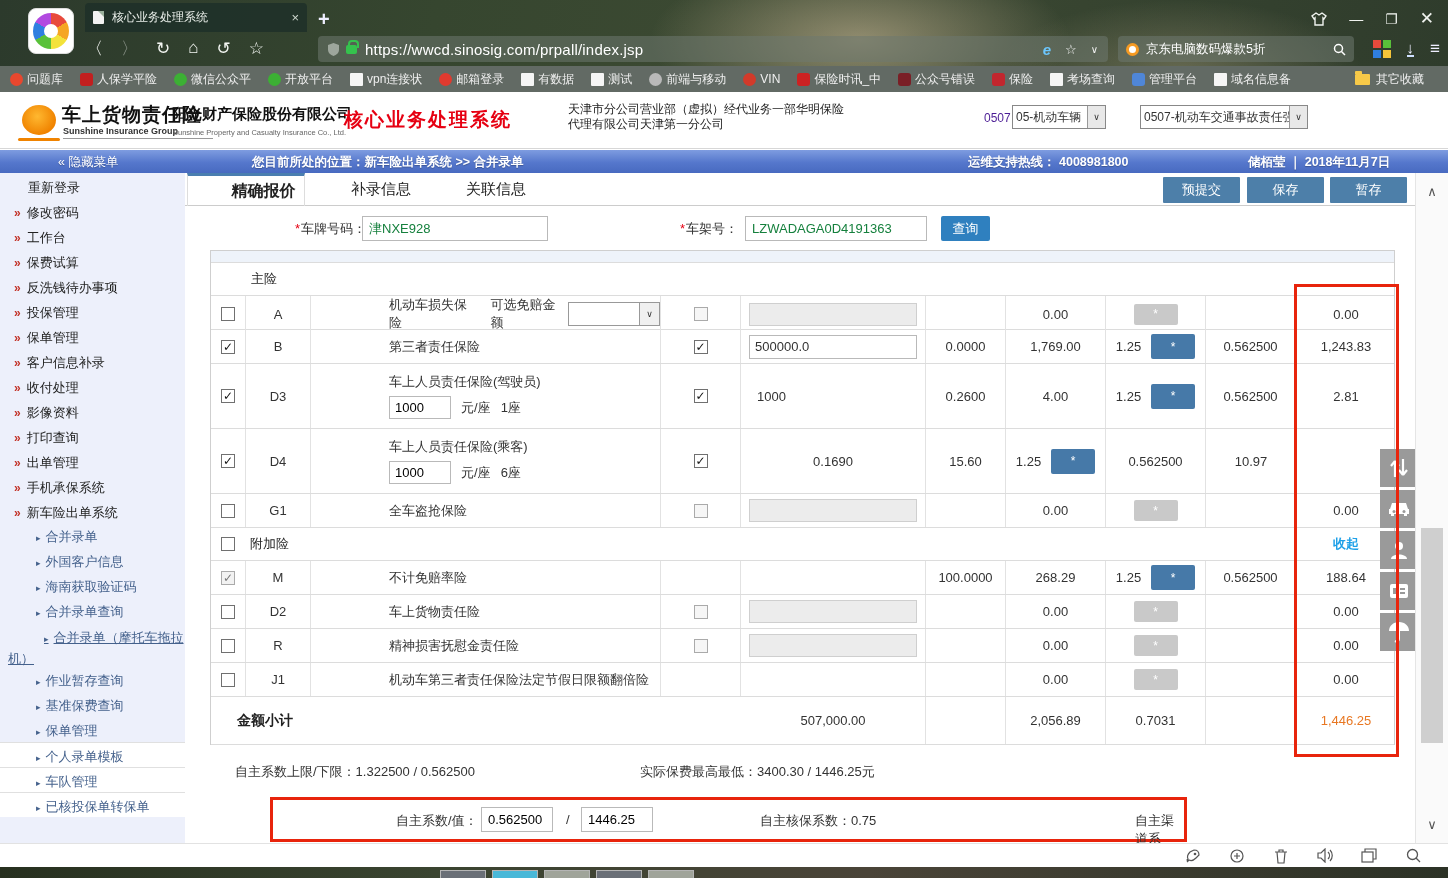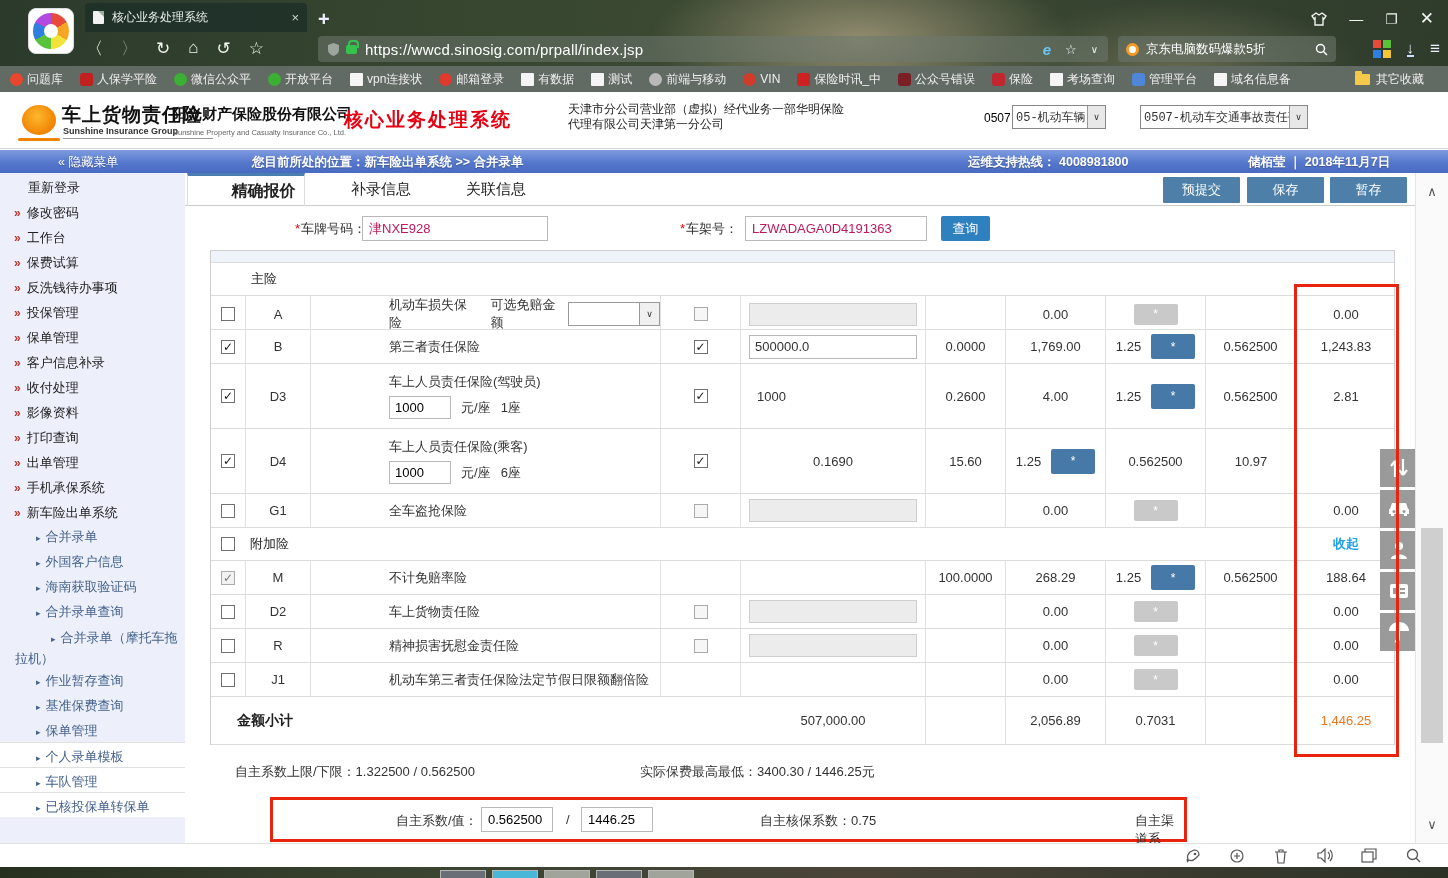--- a/index.html
+++ b/index.html
@@ -30,21 +30,21 @@
   .navrow { position:absolute; left:86px; top:32px; height:32px; display:flex; align-items:center; gap:18px; color:#f2f5f1; font-size:17px; }
   .navrow .dim { opacity:.45; }
   .abar { position:absolute; left:318px; top:36px; width:790px; height:26px; background:rgba(110,120,112,.55);
     border-radius:4px; display:flex; align-items:center; color:#fff; padding:0 10px; }
   .abar .shield { opacity:.6; margin-right:7px; }
   .lock { width:11px; height:9px; background:#35c24d; border-radius:2px; position:relative; margin-right:8px; }
   .lock:before { content:""; position:absolute; left:2px; top:-5px; width:7px; height:6px; border:2px solid #35c24d; border-bottom:none; border-radius:4px 4px 0 0; }
   .abar .url { font-size:15px; letter-spacing:.2px; flex:1; white-space:nowrap; }
   .abar .tail { display:flex; gap:14px; align-items:center; font-size:13px; color:#f2f2f2; }
   .ie { color:#6cc7ff; font-style:italic; font-weight:bold; font-size:15px; }
-  .sbox { position:absolute; left:1118px; top:36px; width:218px; height:26px; background:rgba(110,120,112,.55);
+  .sbox { position:absolute; left:1118px; top:36px; width:236px; height:26px; background:rgba(110,120,112,.55);
     border-radius:4px; display:flex; align-items:center; padding:0 8px; color:#fff; gap:7px; }
   .qring { width:13px; height:13px; border-radius:50%; border:3px solid #f59a23; background:#fff; }
   .sbox .stext { flex:1; font-size:12.5px; white-space:nowrap; overflow:hidden; }
   .chromeicons { position:absolute; right:8px; top:36px; display:flex; gap:16px; align-items:center; height:26px; }
   .squares { display:grid; grid-template-columns:8px 8px; grid-template-rows:8px 8px; gap:2px; }
   .squares i:nth-child(1){background:#e84a3c;} .squares i:nth-child(2){background:#59c13a;}
   .squares i:nth-child(3){background:#2f7fe0;} .squares i:nth-child(4){background:#f5c53a;}
   .dl { color:#eef; font-size:15px; border-bottom:2px solid #cfe0ff; line-height:14px; }
   .burger { color:#eef; font-size:17px; }
 
@@ -63,55 +63,55 @@
   .apphead { position:absolute; left:0; top:92px; width:1448px; height:57px; background:#fff; border-bottom:1px solid #d7d7d7; }
   .sun { position:absolute; left:22px; top:13px; width:34px; height:30px; background:radial-gradient(circle at 45% 38%, #ffb830, #f08300 70%); border-radius:50%; }
   .sunbar { position:absolute; left:18px; top:46px; width:42px; height:3px; background:#f08300; border-radius:2px; }
   .grp { position:absolute; left:62px; top:10px; font-size:19px; font-weight:bold; color:#111; letter-spacing:1px; }
   .grpen { position:absolute; left:63px; top:34px; font-size:9px; font-weight:bold; color:#333; }
   .grpen:after { content:""; display:block; width:150px; height:1px; background:#999; margin-top:2px; }
   .comp { position:absolute; left:172px; top:13px; font-size:15px; font-weight:bold; color:#111; }
   .compen { position:absolute; left:173px; top:36px; font-size:7.5px; color:#666; }
   .systitle { position:absolute; left:344px; top:15px; font-size:19px; font-weight:bold; color:#e60012; letter-spacing:2px; }
   .orgbox { position:absolute; left:568px; top:10px; width:290px; font-size:12px; color:#222; line-height:15px; }
-  .hsel-lbl { position:absolute; left:984px; top:19px; font-size:12px; color:#000000; }
+  .hsel-lbl { position:absolute; left:984px; top:19px; font-size:12px; color:#4c1d95; }
   .hsel { position:absolute; top:13px; height:24px; background:#fff; border:1px solid #888; display:flex; align-items:center; font-size:12px; }
-  .hsel .v { padding:0 3px; white-space:nowrap; overflow:hidden; flex:1;font-family:Liberation Mono, monospace; }
+  .hsel .v { padding:0 3px; white-space:nowrap; overflow:hidden; flex:1; }
   .hsel .arr { width:18px; height:100%; background:#e8e8e8; border-left:1px solid #999; display:flex; align-items:center; justify-content:center; font-size:9px; color:#333; flex:none; }
   #hsel1 { left:1012px; width:94px; }
   #hsel2 { left:1140px; width:168px; }
 
   
   .bluebar { position:absolute; left:0; top:150px; width:1448px; height:23px;
     background:linear-gradient(#7e9ce0,#5577cc 55%,#486ac0); color:#fff; font-size:12.5px; }
   .bluebar .hide { position:absolute; left:58px; top:4px; font-weight:normal; text-shadow:0 1px 1px rgba(0,0,0,.25); }
   .bluebar .loc { position:absolute; left:252px; top:4px; font-weight:bold; text-shadow:0 1px 1px rgba(0,0,0,.25); }
   .bluebar .hot { position:absolute; left:968px; top:4px; font-weight:bold; text-shadow:0 1px 1px rgba(0,0,0,.25); }
   .bluebar .who { position:absolute; left:1248px; top:4px; font-weight:bold; text-shadow:0 1px 1px rgba(0,0,0,.25); }
 
   
   .sidebar { position:absolute; left:0; top:173px; width:185px; height:670px; background:#edf0fb; overflow:hidden; }
   .sbitem { padding:6px 0 6px 14px; font-size:13px; color:#222; height:25px; }
   .sbitem .chev { color:#c23227; font-weight:bold; margin-right:6px; font-size:12px; }
   .sbsub { padding:5px 0 5px 36px; font-size:13px; color:#44618c; height:25px; }
   .sbsub .tri { color:#44618c; font-size:9px; margin-right:5px; }
-  .sbsub.wrap2 { height:44px; padding-left:15px; text-indent:36px; line-height:19px; }
+  .sbsub.wrap2 { height:44px; padding-left:8px; text-indent:36px; line-height:19px;text-decoration:underline; }
   .sbsub.sep { background:#fff; border-top:1px solid #e0e0e0; }
 
   
   .content { position:absolute; left:185px; top:173px; width:1230px; height:670px; background:#fff; }
   .tabbar { position:absolute; left:0; top:0; width:1230px; height:33px; border-bottom:1px solid #ccc; background:#fff; }
   .ctab { position:absolute; top:0; height:33px; display:flex; align-items:center; justify-content:center; font-size:15px; color:#222;padding-left:35px; }
   .ctab.active { border-top:3px solid #4a7eb0; border-left:1px solid #ddd; border-right:1px solid #ddd; font-weight:bold; font-size:16px; }
   .abtn { position:absolute; top:4px; width:77px; height:26px; background:#4d7fa9; color:#fff; font-size:13px;
     display:flex; align-items:center; justify-content:center; border-radius:1px; }
   .formrow { position:absolute; left:0; top:34px; width:1230px; height:43px; background:#fff; }
   .flabel { position:absolute; top:13px; font-size:13px; color:#333; }
   .flabel .req { color:#e60012; margin-right:1px; }
-  .finput { position:absolute; top:9px; height:25px; border:1px solid #b9b9b9; font-size:13px; padding:0 6px; color:#be185d; font-family:inherit; }
+  .finput { position:absolute; top:9px; height:25px; border:1px solid #b9b9b9; font-size:13px; padding:0 6px; color:#15803d; font-family:inherit; }
   .qbtn { position:absolute; left:756px; top:9px; width:49px; height:25px; background:#2f80bf; color:#fff; font-size:13px;
     display:flex; align-items:center; justify-content:center; border-radius:2px; }
 
   
   .tbl { position:absolute; left:25px; top:77px; width:1185px; border:1px solid #cfcfcf; border-bottom:none; }
   .trow { display:grid; grid-template-columns:35px 65px 350px 80px 185px 80px 100px 100px 90px 100px; border-bottom:1px solid #dcdcdc; }
   .trow.hdr { height:12px; background:#eef3fa; }
   .tcell { display:flex; align-items:center; justify-content:center; border-right:1px solid #e2e2e2; font-size:13px; color:#333; min-width:0; }
   .tcell:last-child { border-right:none; }
   .tcell.nb { border-right:1px solid transparent; }

